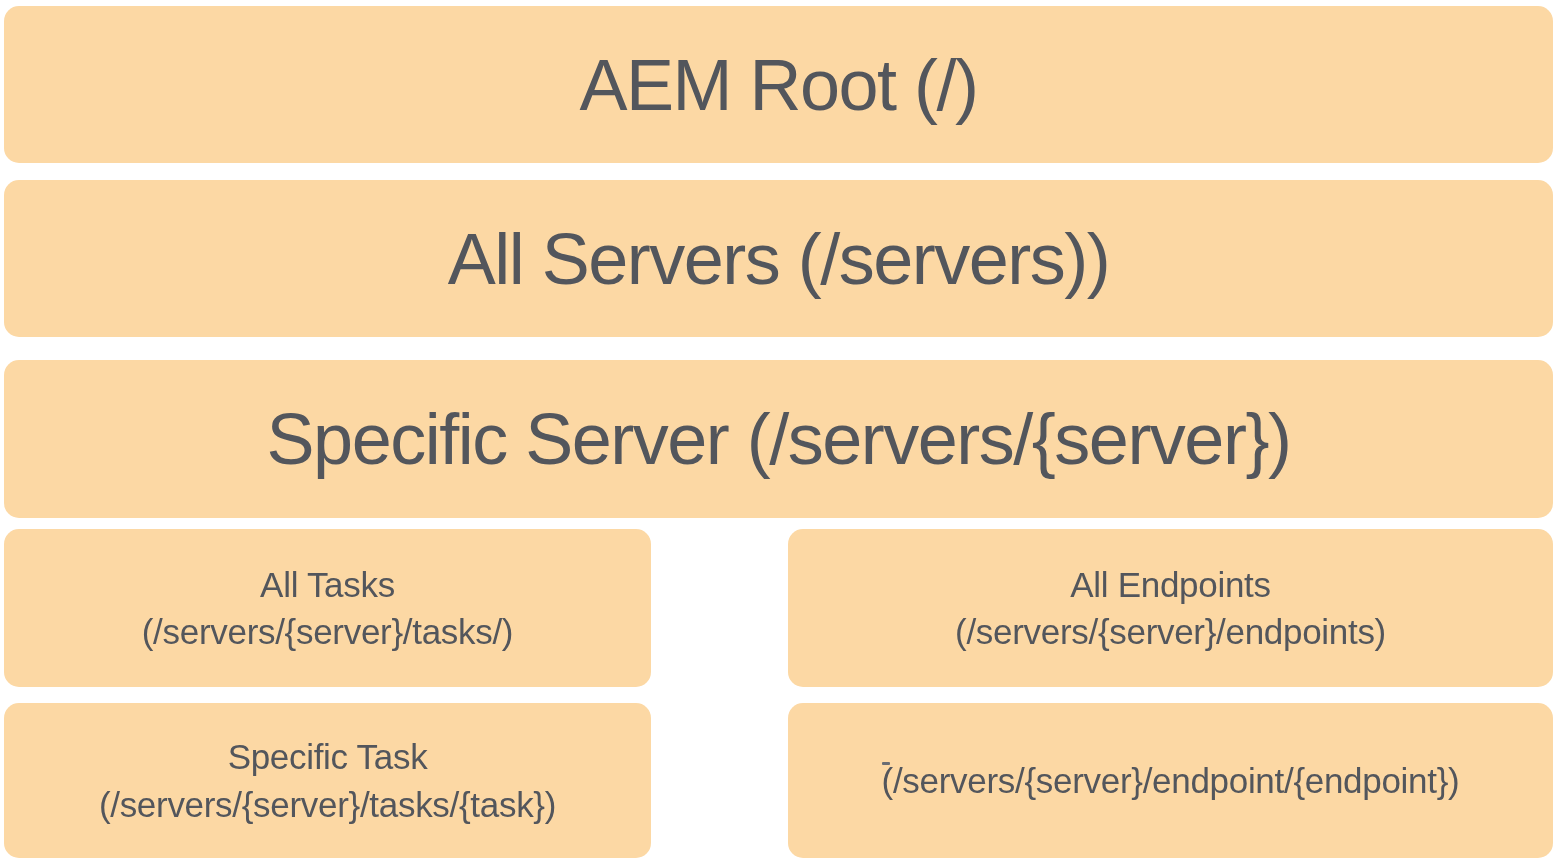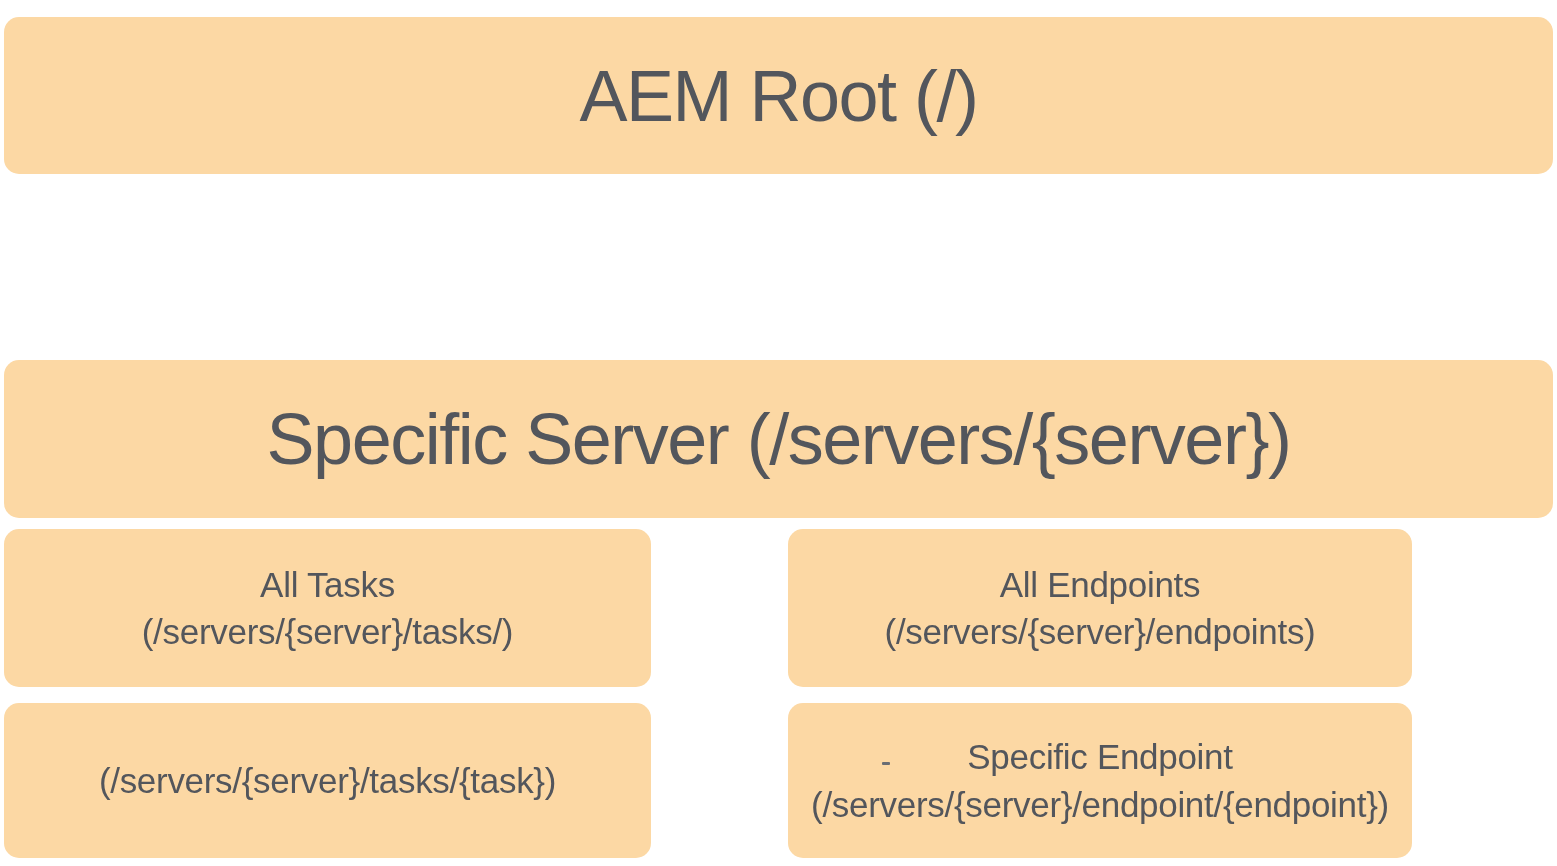--- a/index.html
+++ b/index.html
@@ -21,23 +21,23 @@
     border-radius: 15px;
     display: flex;
     flex-direction: column;
     align-items: center;
     justify-content: center;
     color: var(--text, #53565c);
     text-align: center;
   }
   .row-full  { left: 4px;   width: 1549px; }
   .col-left  { left: 4px;   width: 647px; justify-content: center;  }
-  .col-right { left: 788px; width: 624px;  }
+  .col-right { left: 788px; width: 765px;  }
 
-  .row1 { top: 6px;   height: 157px; margin-top: 11px; }
+  .row1 { top: 6px;   height: 157px; }
   .row2 { top: 180px; height: 157px; }
   .row3 { top: 360px; height: 158px; }
   .row4 { top: 529px; height: 158px; }
   .row5 { top: 703px; height: 155px; }
 
   .big {
     font-size: 72px;
     letter-spacing: -1.5px;
     white-space: nowrap;
   }
@@ -59,39 +59,42 @@
 </style>
 </head>
 <body>
 
 <div class="canvas" style="--fill: #fcd8a4; --text: #53565c; --bg: #ffffff;">
 
   <div class="box row-full row1">
     <span class="big">AEM Root (/)</span>
   </div>
 
+  <div class="box row-full row2">
+    <span class="big">All Servers (/servers))</span>
+  </div>
 
   <div class="box row-full row3">
     <span class="big">Specific Server (/servers/{server})</span>
   </div>
 
   <div class="box col-left row4">
     <span class="small">All Tasks</span>
     <span class="small">(/servers/{server}/tasks/)</span>
   </div>
 
   <div class="box col-right row4">
     <span class="small">All Endpoints</span>
     <span class="small">(/servers/{server}/endpoints)</span>
   </div>
 
   <div class="box col-left row5">
+    <span class="small">Specific Task</span>
     <span class="small">(/servers/{server}/tasks/{task})</span>
   </div>
 
   <div class="box col-right row5">
-    <span class="small">Specific Endpoint</span>
     <span class="small">(/servers/{server}/endpoint/{endpoint})</span>
   </div>
 
   <div class="stray-dash"></div>
 
 </div>
 
 </body></html>

